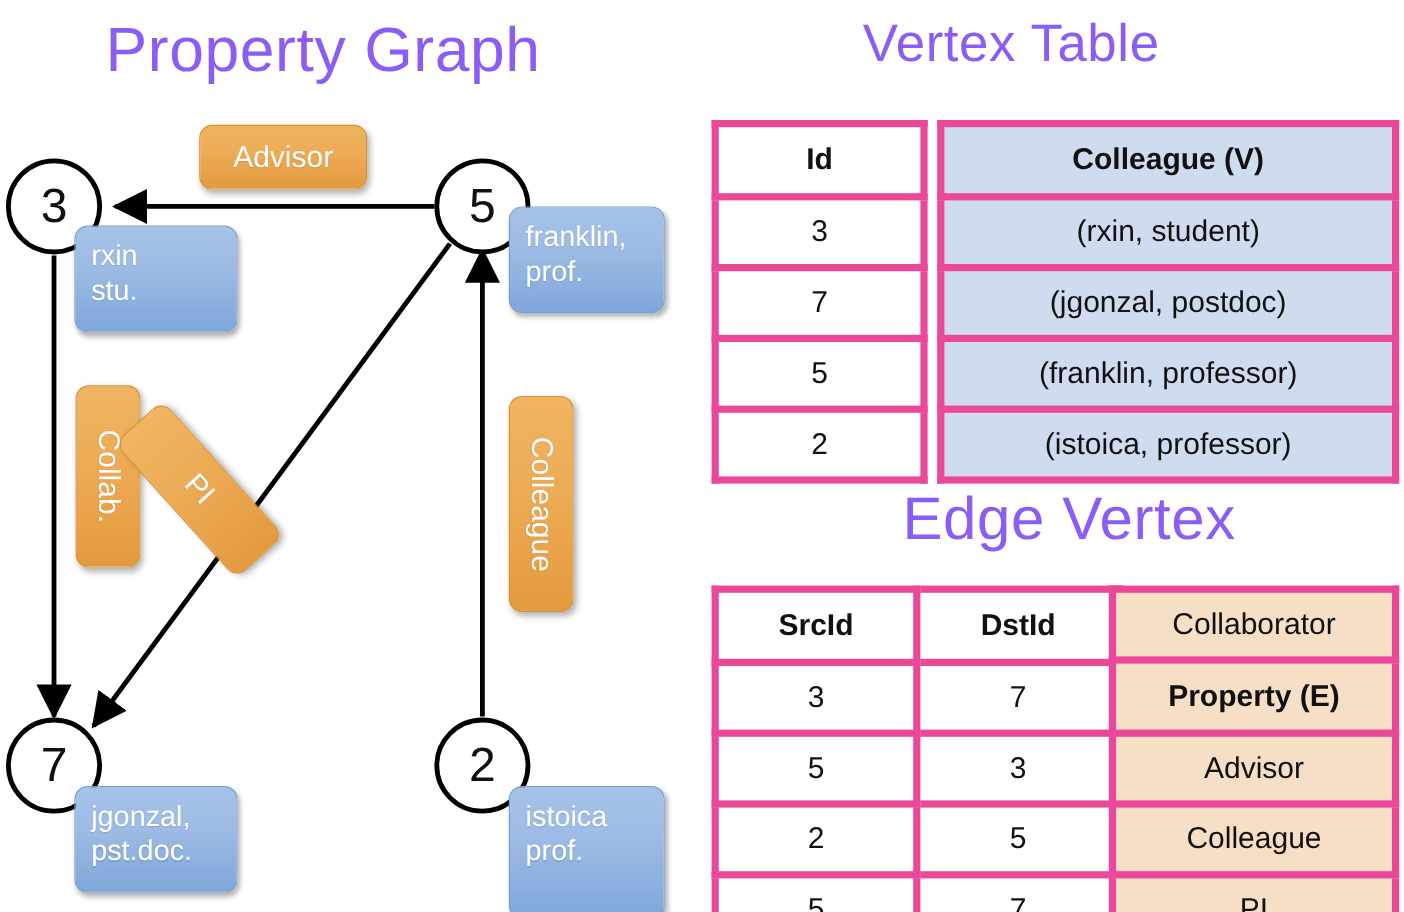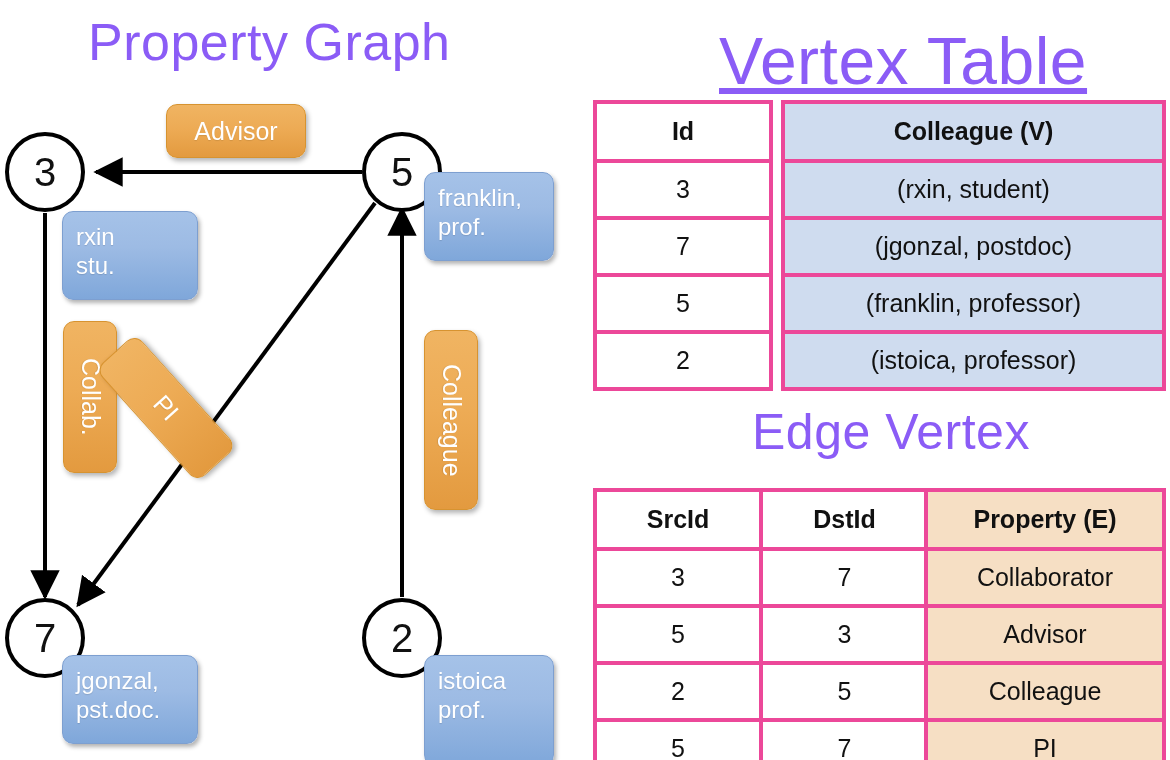--- a/index.html
+++ b/index.html
@@ -13,21 +13,21 @@
 
   .title {
     position: absolute;
     font-family: "Liberation Sans", sans-serif;
     font-weight: 300;
     color: #8b5cf6;
     white-space: nowrap;
     letter-spacing: 0.5px;
   }
   #title-property-graph { left: 88px; top: 12px; font-size: 52px; }
-  #title-vertex-table   { left: 719px; top: 23px; font-size: 66px; text-decoration: underline; }
+  #title-vertex-table   { left: 719px; top: 12px; font-size: 44px; }
   #title-edge-table     { left: 752px; top: 403px; font-size: 50px; }
 
   
   #graph-panel { position: absolute; left: 0; top: 85px; width: 585px; height: 675px; }
   #graph-svg { position: absolute; left: 0; top: 0; }
 
   .node-circle {
     position: absolute;
     width: 80px; height: 80px;
     border: 4px solid #000;
@@ -69,21 +69,21 @@
     box-sizing: border-box;
     display: flex; align-items: center; justify-content: center;
     z-index: 5;
     text-shadow: 0 1px 1px rgba(0,0,0,0.10);
   }
   .ebox .vtext { writing-mode: vertical-rl; text-orientation: mixed; white-space: nowrap; }
 
   
   .tbl { position: absolute; border-collapse: collapse; table-layout: fixed; }
   .tbl td {
-    border: 4px solid #ec4899;
+    border: 6px solid #ec4899;
     text-align: center;
     font-family: "Liberation Sans", sans-serif;
     font-weight: 300;
     color: #111;
     font-size: 25px;
     padding: 0;
   }
   .tbl td.hdr { font-weight: bold; font-size: 25px; }
   .vfill { background: #cfdcef; }
   .efill { background: #f6dfc4; }
@@ -118,21 +118,21 @@
     </svg>
 
     <div class="node-circle" style="left:5px;  top:47px;">3</div>
 
     <div class="node-circle" style="left:362px; top:47px;">5</div>
 
     <div class="node-circle" style="left:5px;  top:513px;">7</div>
 
     <div class="node-circle" style="left:362px; top:513px;">2</div>
 
-    <div class="vbox" style="left:62px; top:103px; width:136px; height:89px;margin-top:23px;">
+    <div class="vbox" style="left:62px; top:103px; width:136px; height:89px;">
       <div>rxin</div>
       <div>stu.</div>
     </div>
 
     <div class="vbox" style="left:424px; top:87px; width:130px; height:89px;">
       <div>franklin,</div>
       <div>prof.</div>
     </div>
 
     <div class="vbox" style="left:62px; top:570px; width:136px; height:89px;">
@@ -223,26 +223,26 @@
       <tr>
         <td style="height:53px;">5</td>
         <td style="height:53px;">7</td>
       </tr>
     </tbody>
   </table>
 
   <table class="tbl" style="left:924px; top:488px; width:242px;">
     <tbody>
       <tr>
+        <td class="efill" style="height:53px;">Collaborator</td>
+      </tr>
+      <tr>
         <td class="hdr efill" style="height:55px;">Property (E)</td>
       </tr>
       <tr>
-        <td class="efill" style="height:53px;">Collaborator</td>
-      </tr>
-      <tr>
         <td class="efill" style="height:53px;">Advisor</td>
       </tr>
       <tr>
         <td class="efill" style="height:53px;">Colleague</td>
       </tr>
       <tr>
         <td class="efill" style="height:53px;">PI</td>
       </tr>
     </tbody>
   </table>

